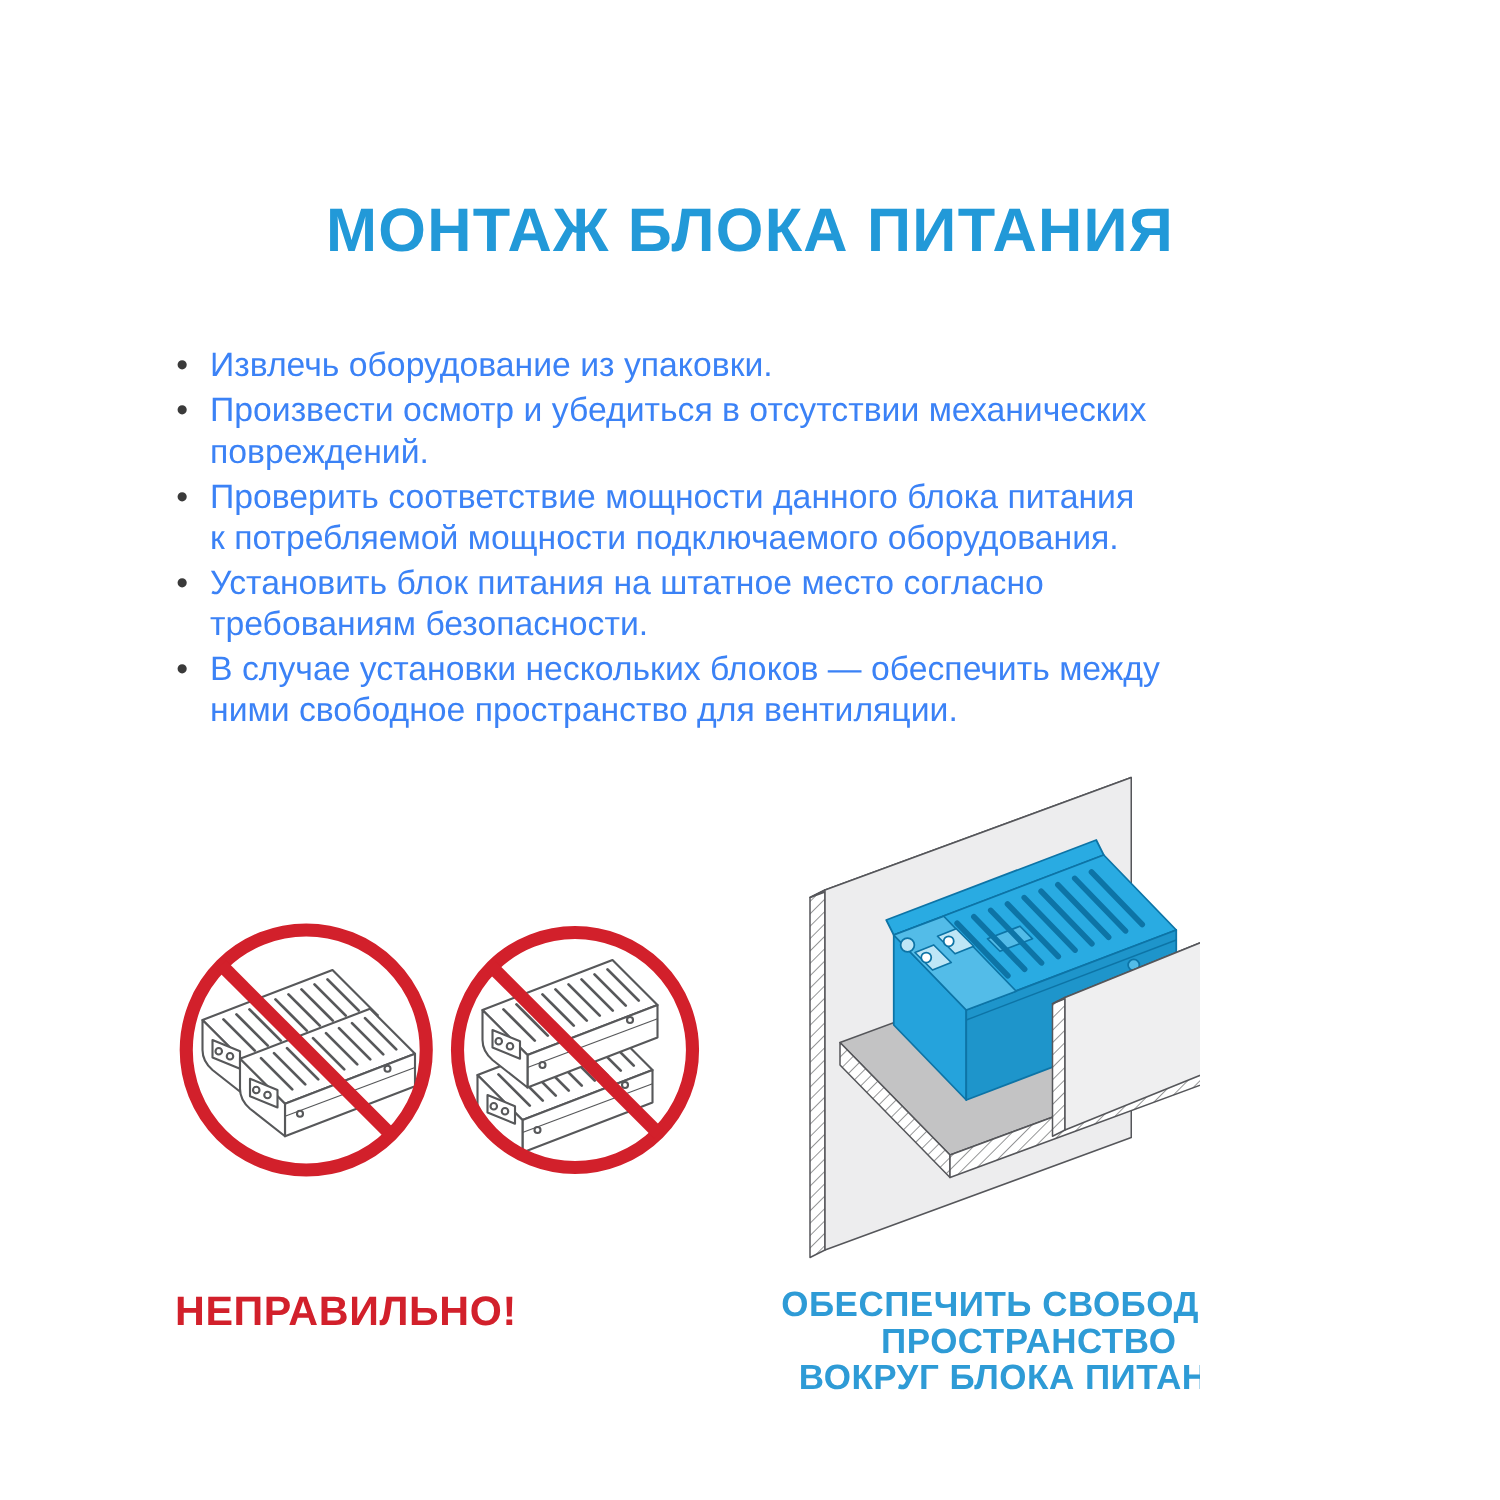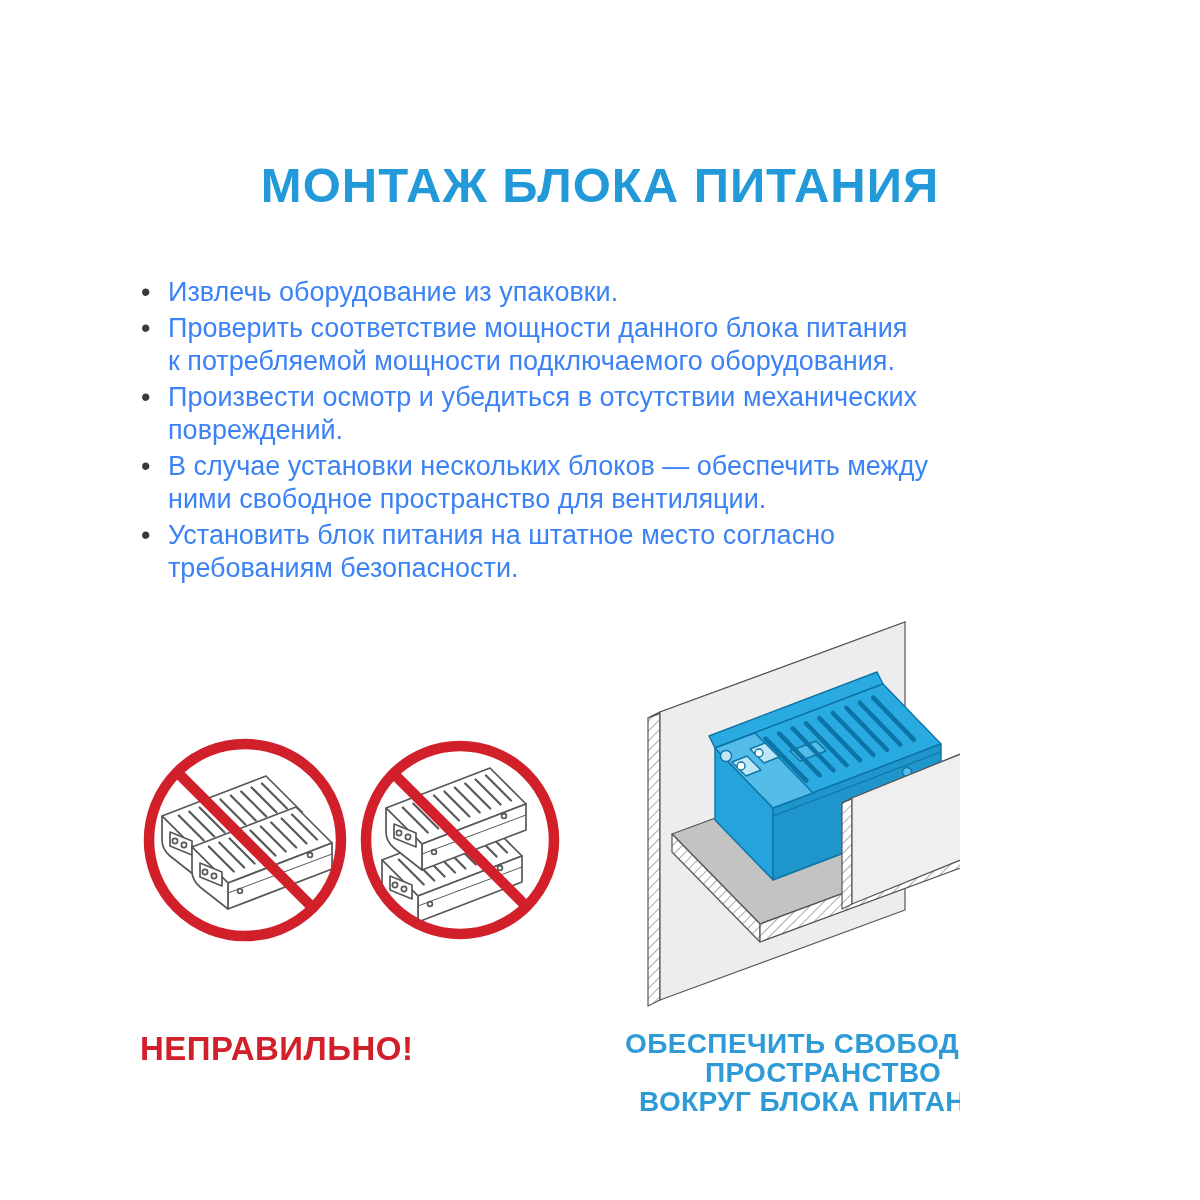--- a/index.html
+++ b/index.html
@@ -37,28 +37,28 @@
 </style>
 </head>
 <body>
 
 <div class="canvas">
 
   <h1 class="page-title">МОНТАЖ БЛОКА ПИТАНИЯ</h1>
 
   <ul class="instruction-list">
     <li>Извлечь оборудование из упаковки.</li>
+    <li>Произвести осмотр и убедиться в отсутствии механических
+повреждений.</li>
     <li>Проверить соответствие мощности данного блока питания
 к потребляемой мощности подключаемого оборудования.</li>
-    <li>Произвести осмотр и убедиться в отсутствии механических
-повреждений.</li>
+    <li>Установить блок питания на штатное место согласно
+требованиям безопасности.</li>
     <li>В случае установки нескольких блоков — обеспечить между
 ними свободное пространство для вентиляции.</li>
-    <li>Установить блок питания на штатное место согласно
-требованиям безопасности.</li>
   </ul>
 
   <div class="figure" style="left:140px;top:732px;">
     <svg width="430" height="230" viewBox="0 0 430 230">
       <defs>
         <g id="psuU" stroke="#57585a" stroke-width="1.7" stroke-linejoin="round" fill="#ffffff">
 
           <polygon points="0,-40 104,-80 140,-44 36,-4"></polygon>
 
           <polygon points="36,-4 140,-44 140,-18 36,22"></polygon>

